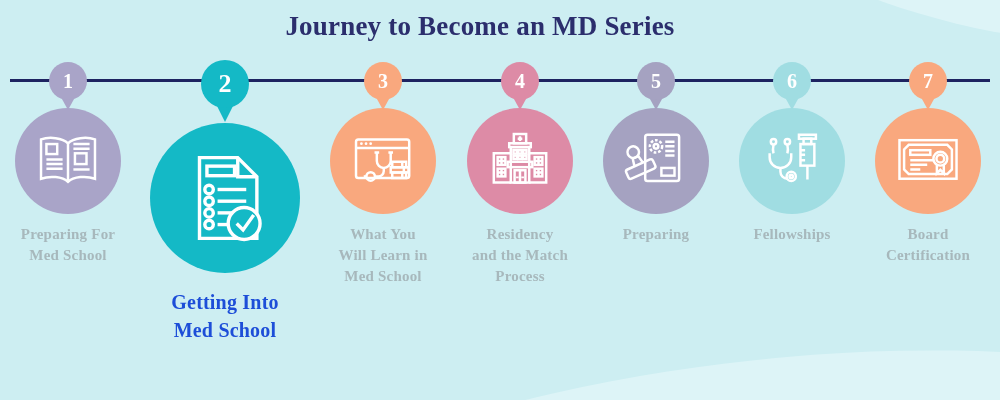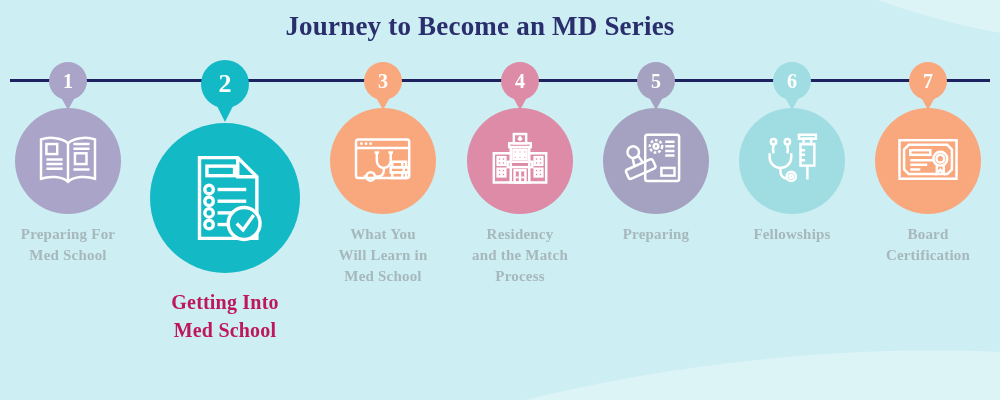--- a/index.html
+++ b/index.html
@@ -38,21 +38,21 @@
   .circle svg{width:74px;height:74px;}
   .label{
     position:absolute;top:224px;left:0;transform:translateX(-50%);
     width:164px;text-align:center;font-weight:bold;font-size:15px;line-height:21px;
     color:#a7b8bc;white-space:pre-line;letter-spacing:.2px;
   }
   .step.active .pin-circle{top:60px;width:48px;height:48px;font-size:26px;}
   .step.active .pin-tail{top:96px;border-left-width:13px;border-right-width:13px;border-top-width:26px;}
   .step.active .circle{top:123px;width:150px;height:150px;}
   .step.active .circle svg{width:102px;height:102px;}
-  .step.active .label{top:288px;font-size:20px;line-height:28px;color:#be185d;width:210px;}
+  .step.active .label{top:288px;font-size:20px;line-height:28px;color:#1d4ed8;width:210px;}
   
   .ic{stroke:#ffffff;fill:none;stroke-width:3.2;stroke-linejoin:miter;stroke-linecap:butt;}
   .ic .f{fill:#ffffff;stroke:none;}
   .ic .fillbg{fill:var(--c);}
   .ic .dash{stroke-dasharray:3.5 2.4;}
 </style>
 </head>
 <body>
 
 <div class="canvas">

